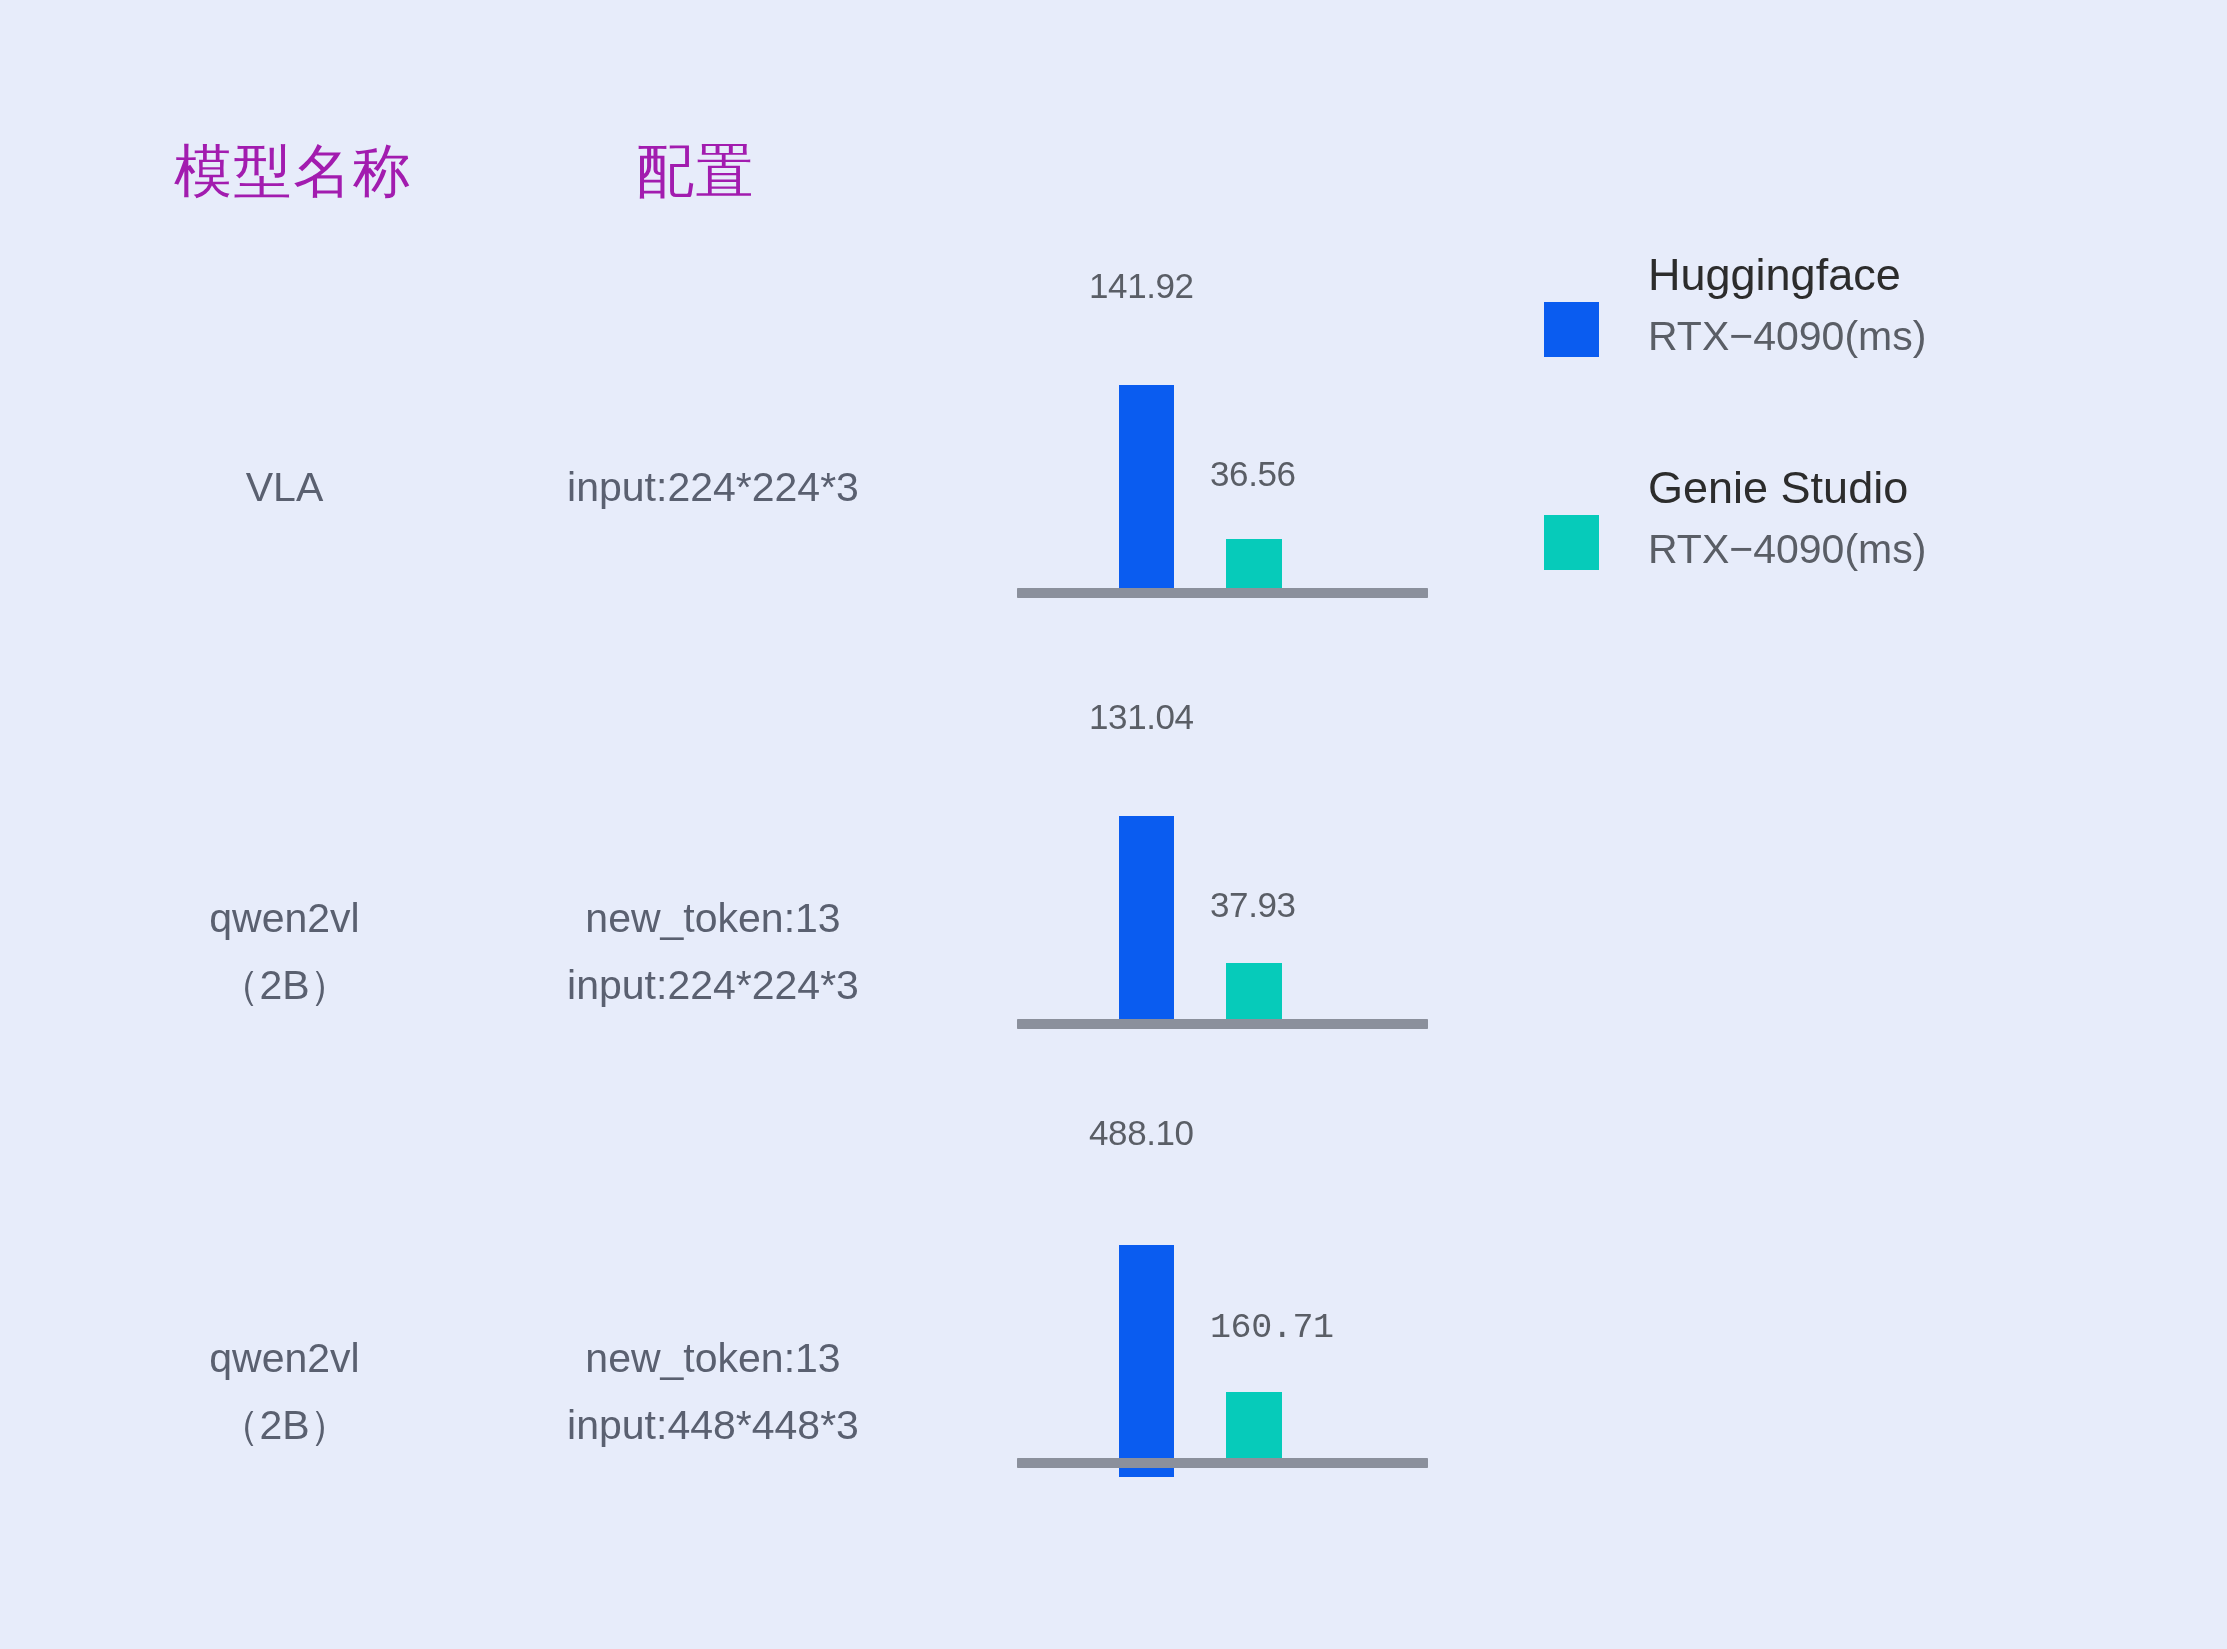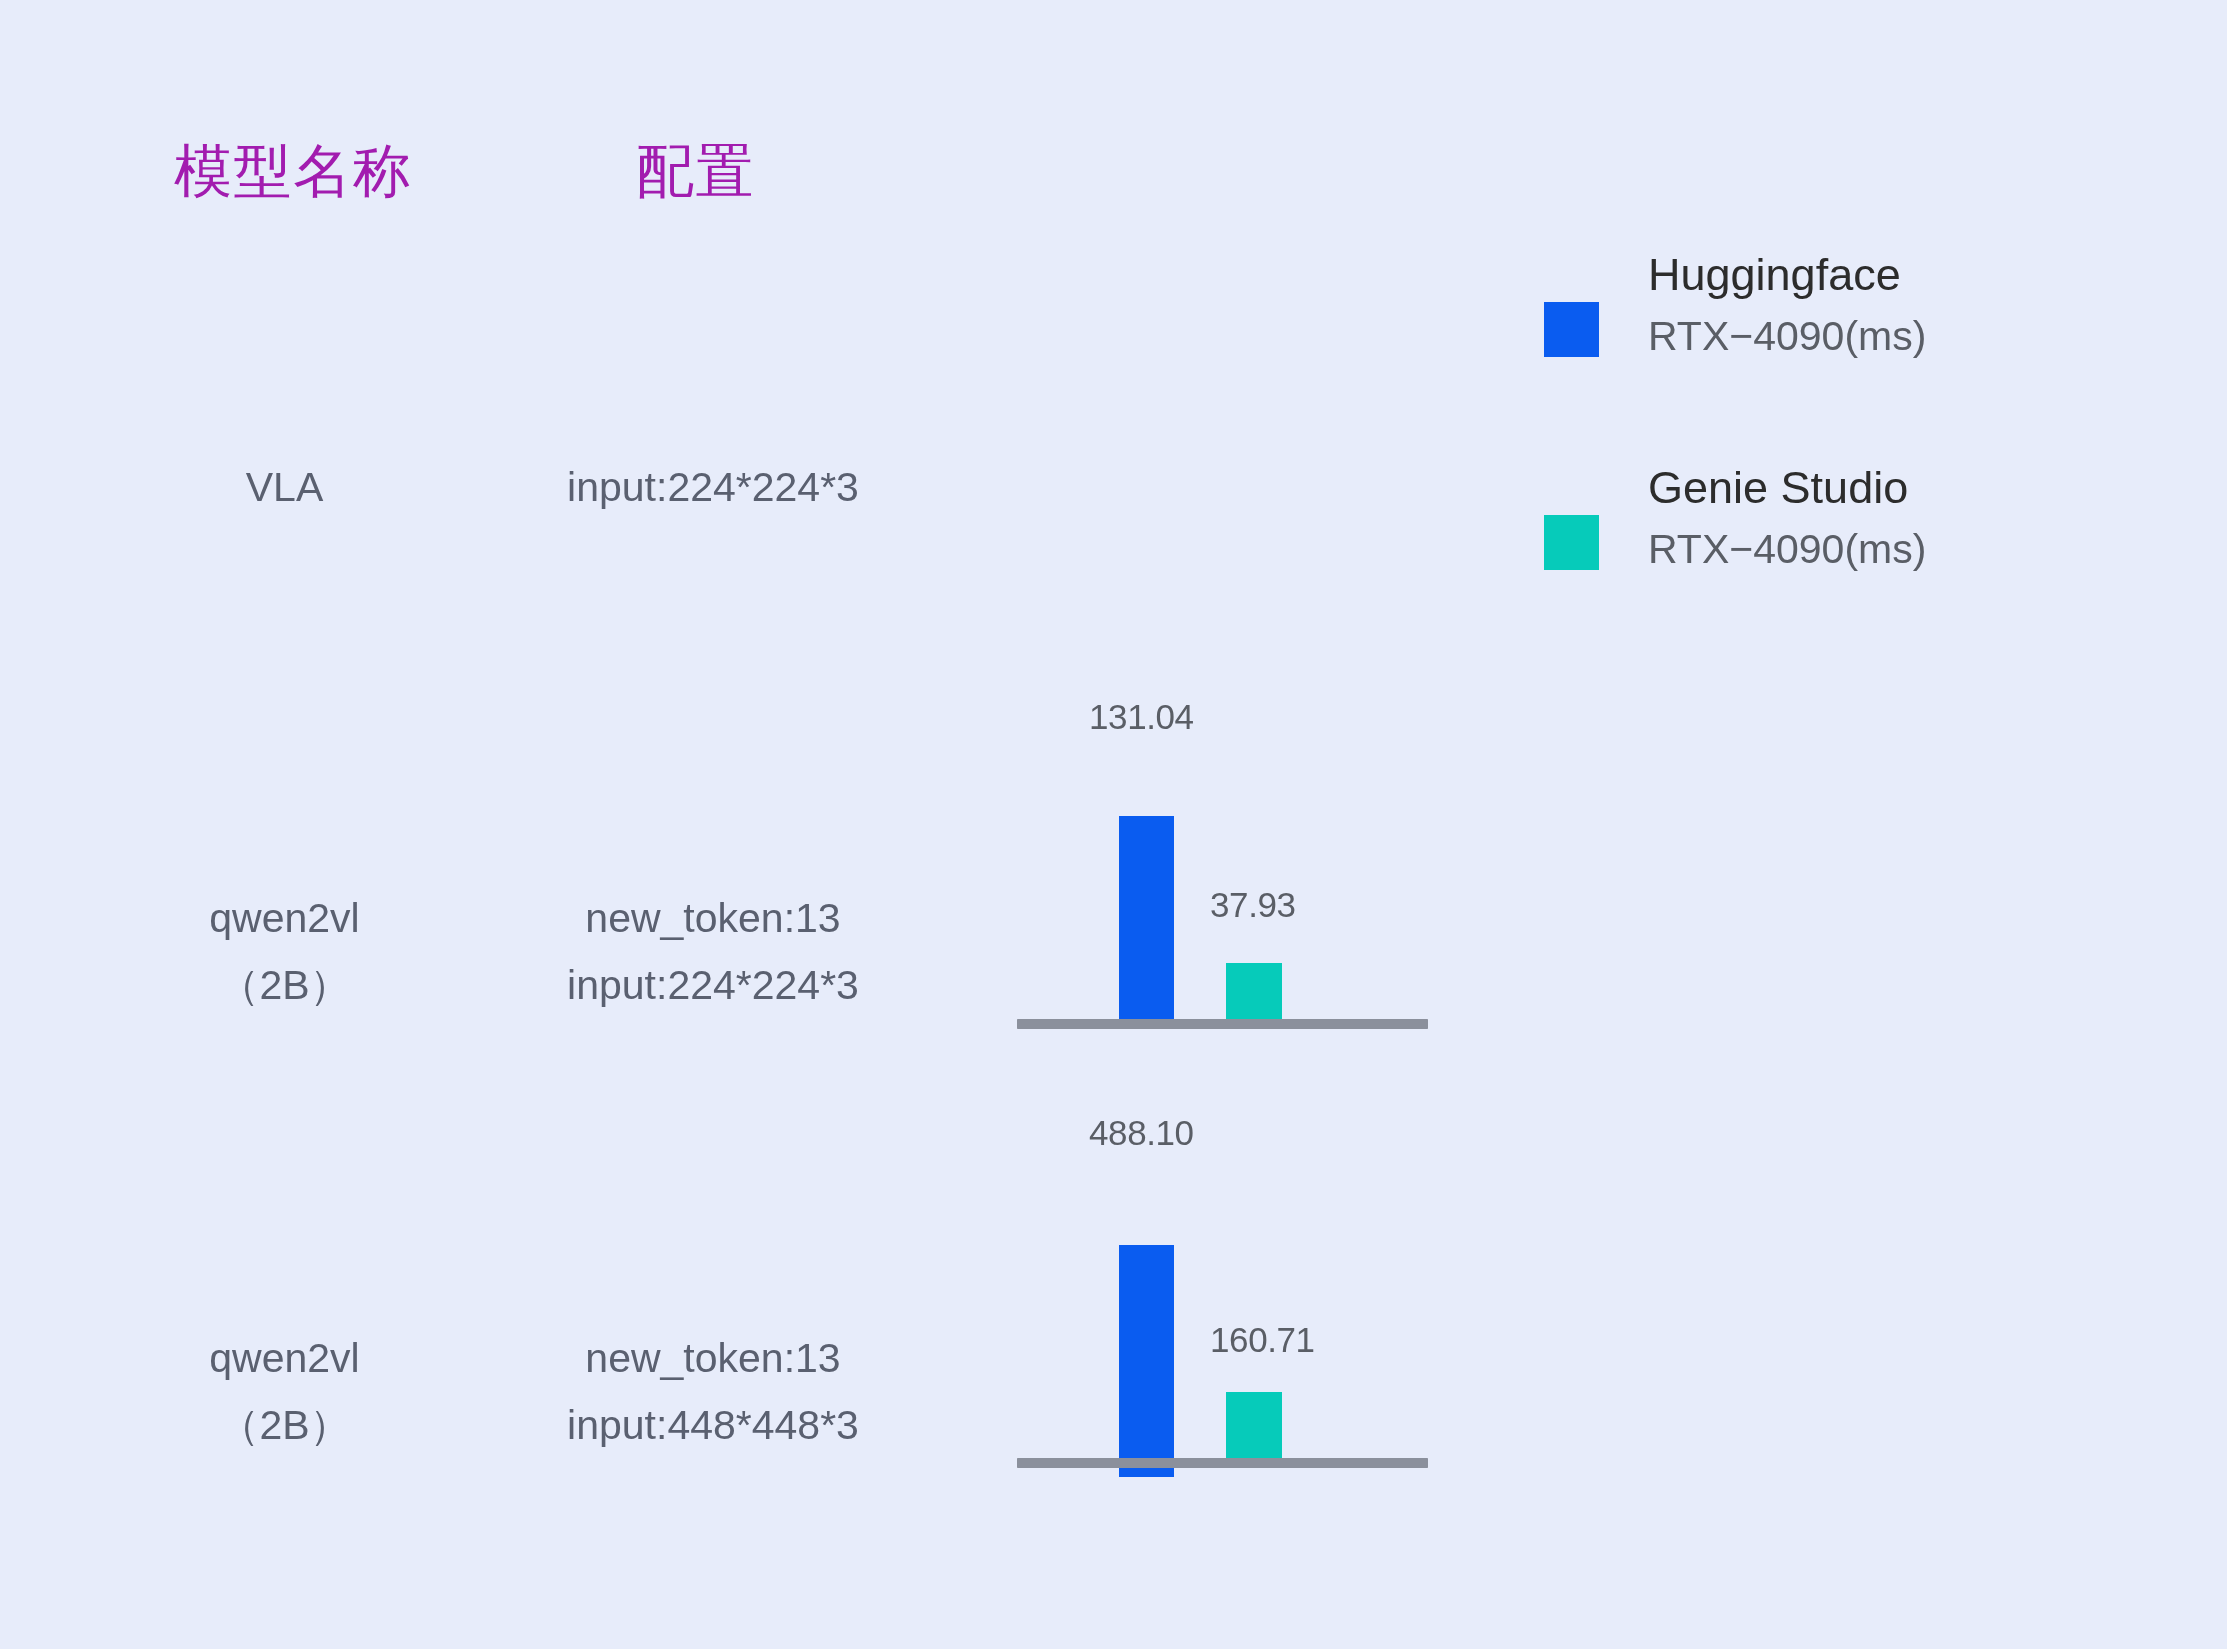--- a/index.html
+++ b/index.html
@@ -100,21 +100,21 @@
     letter-spacing: -0.4px;
   }
   .value-label.blue-lbl { left: 72px; }
   .value-label.teal-lbl { left: 193px; }
 
   #row-0 .blue-lbl { top: 17px; }
   #row-0 .teal-lbl { top: 205px; }
   #row-1 .blue-lbl { top: 17px; }
   #row-1 .teal-lbl { top: 205px; }
   #row-2 .blue-lbl { top: 17px; text-align: center; }
-  #row-2 .teal-lbl { top: 224px; }
+  #row-2 .teal-lbl { top: 212px; font-family: Liberation Mono, monospace; }
 
   
   .legend {
     position: absolute;
     left: 1542px;
     top: 249px;
   }
   .legend-item {
     position: absolute;
     display: block;
@@ -155,20 +155,29 @@
 
   <div class="col-header" id="hdr-model">模型名称</div>
   <div class="col-header" id="hdr-config">配置</div>
 
   <div class="row" id="row-0">
     <div class="row-label model-label">
       <div>VLA</div>
     </div>
     <div class="row-label config-label">
       <div>input:224*224*3</div>
+    </div>
+    <div class="plot">
+      <div class="value-label blue-lbl">141.92</div>
+      <div class="value-label teal-lbl">36.56</div>
+      <div class="bar-wrap">
+        <div class="bar blue" style="height: 207px;"></div>
+        <div class="bar teal" style="height: 53px;"></div>
+      </div>
+      <div class="baseline"></div>
     </div>
   </div>
 
   <div class="row" id="row-1">
     <div class="row-label model-label">
       <div>qwen2vl</div>
       <div>（2B）</div>
     </div>
     <div class="row-label config-label">
       <div>new_token:13</div>

